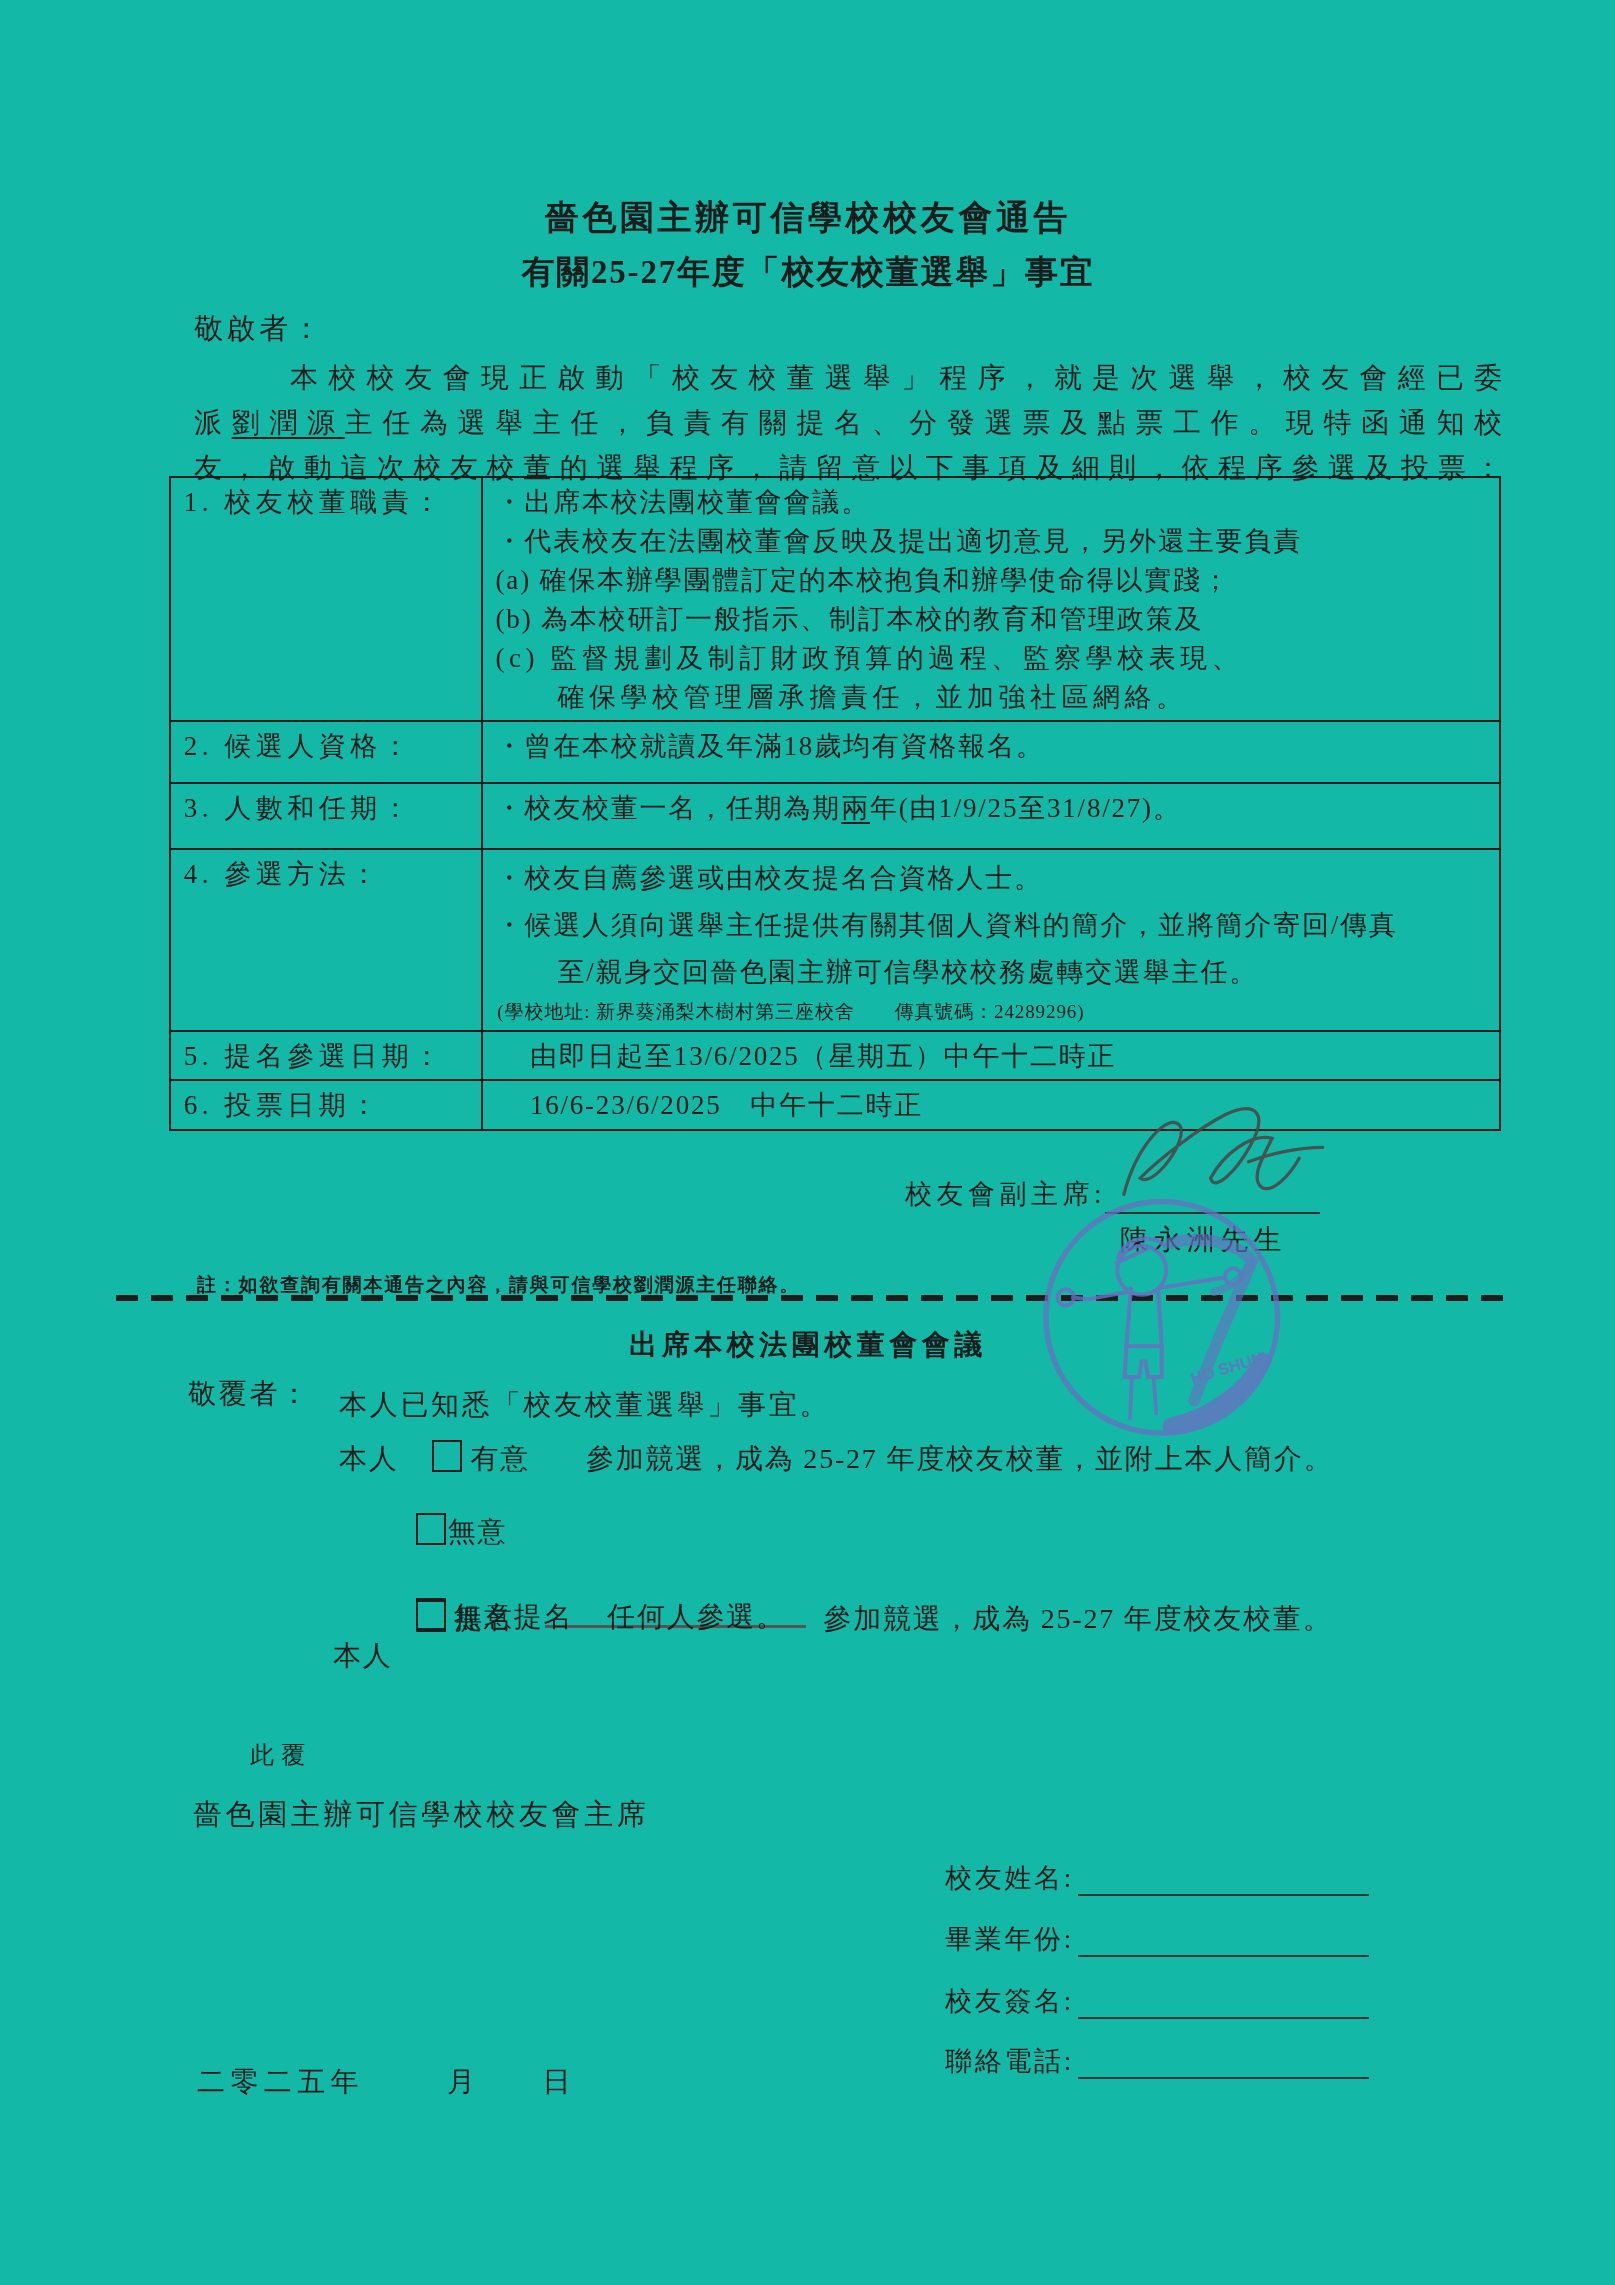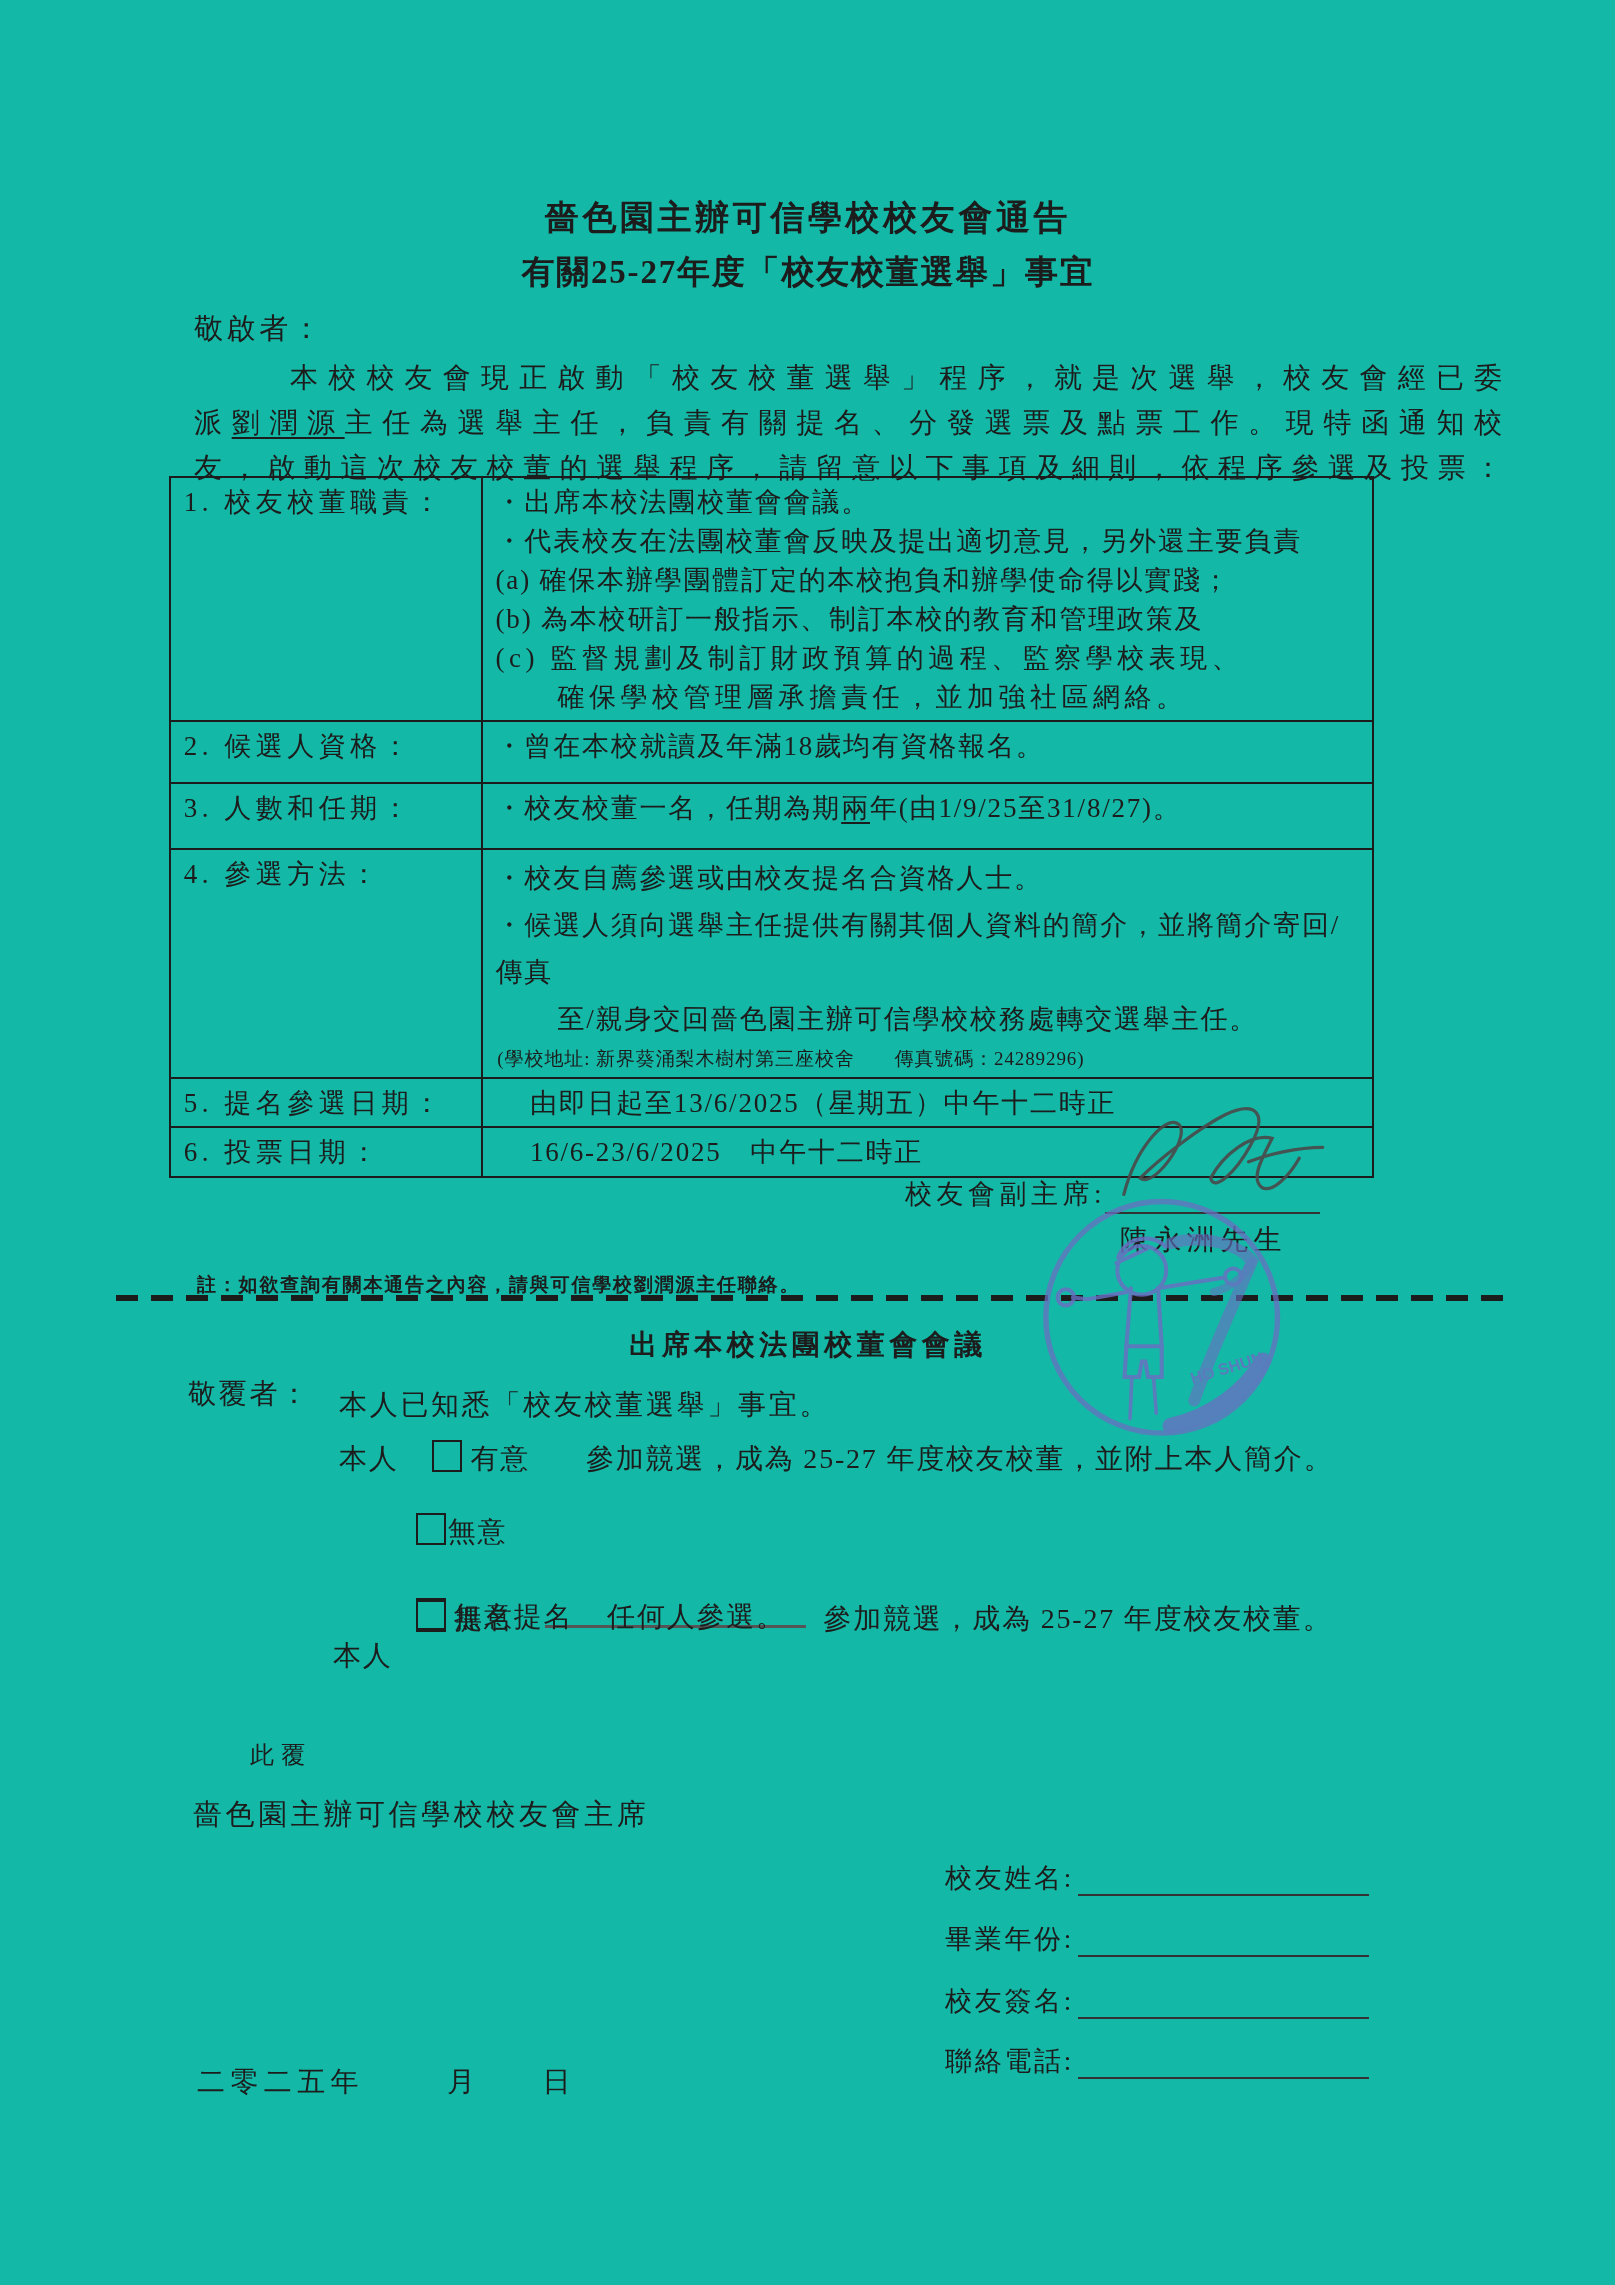--- a/index.html
+++ b/index.html
@@ -15,21 +15,21 @@
   .abs{position:absolute;}
   .title1{top:195px;left:0;width:100%;text-align:center;font-size:34px;font-weight:bold;letter-spacing:3.6px;}
   .title2{top:250px;left:0;width:100%;text-align:center;font-size:33px;font-weight:bold;letter-spacing:1.8px;}
   .salut{top:309px;left:194px;font-size:29px;letter-spacing:3.6px;}
   .intro{top:355px;left:194px;width:1309px;font-size:28px;}
   .intro-line{line-height:45px;text-align:justify;text-align-last:justify;letter-spacing:0.9px;}
   .intro-line.indent{padding-left:96px;}
   .uline{text-decoration:underline;text-underline-offset:5.4px;}
 
   table.notice{
-    position:absolute;left:169px;top:476px;width:1205px;
+    position:absolute;left:169px;top:476px;width:1332px;
     border-collapse:collapse;table-layout:fixed;
   }
   table.notice td{
     border:2.7px solid #1c1c1c;
     vertical-align:top;
     font-size:27px;
     padding:4.5px 7.2px 3.6px 12.7px;
   }
   td.lbl{width:290px;letter-spacing:4.5px;line-height:38px;}
   td.val{letter-spacing:1.8px;padding-left:25px;}

